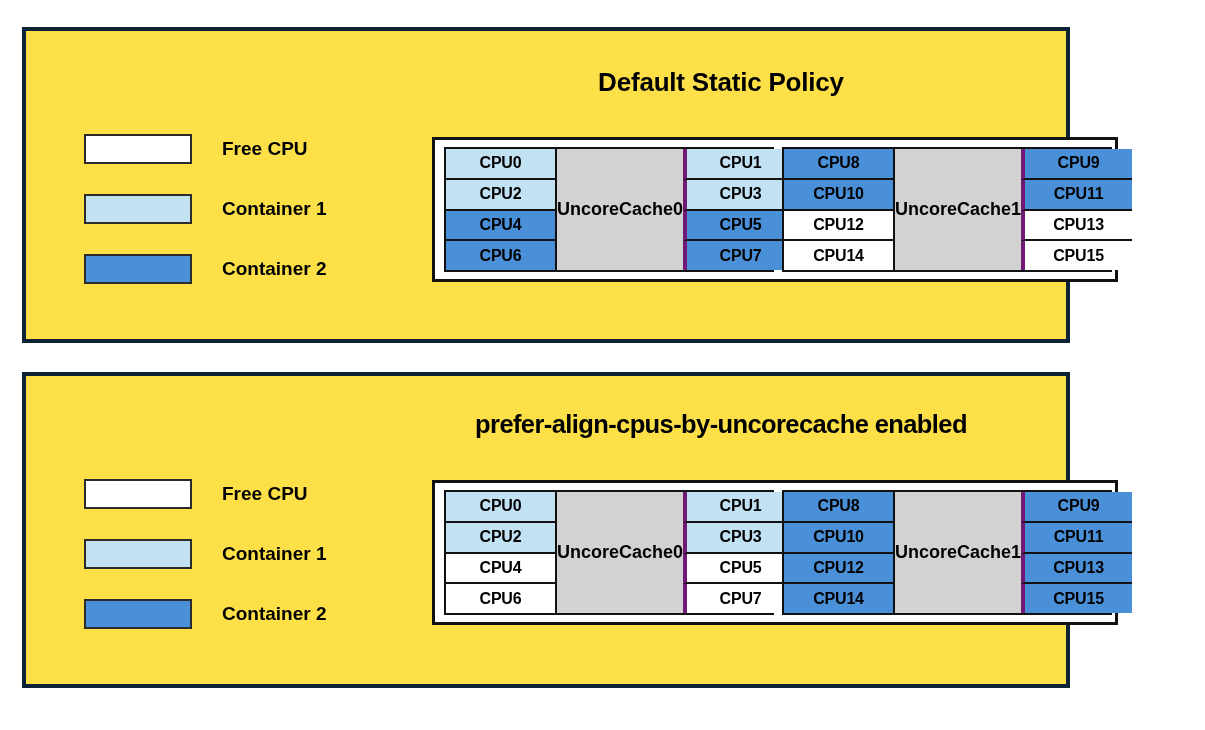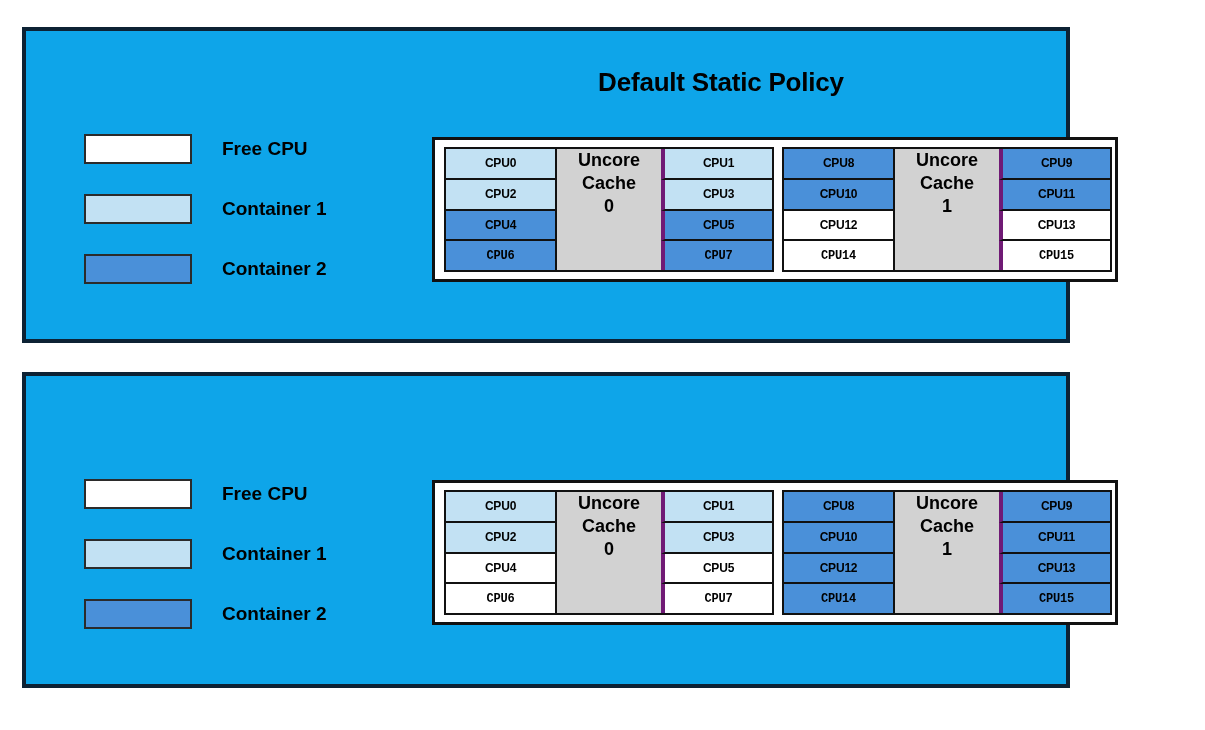--- a/index.html
+++ b/index.html
@@ -14,21 +14,21 @@
     position: relative;
     overflow: hidden;
   }
 
   .panel {
     position: absolute;
     left: 22px;
     width: 1048px;
     border: 4px solid #0d2234;
     box-sizing: border-box;
-    background: #0ea5e9;
+    background: #fde047;
   }
   .panel-1 { top: 27px;  height: 316px; }
   .panel-2 { top: 372px; height: 316px; }
 
   .panel-title {
     position: absolute;
     top: 36px;
     left: 300px;
     width: 790px;
     text-align: center;
@@ -100,43 +100,43 @@
     display: flex;
     flex-direction: column;
     width: 111px;
     flex: 0 0 auto;
   }
   .cpu-cell {
     flex: 1 1 0;
     display: flex;
     align-items: center;
     justify-content: center;
-    font-size: 12px;
+    font-size: 16px;
     font-weight: bold;
     color: #010101;
     border-bottom: 2px solid #111111;
     box-sizing: border-box;
     letter-spacing: -0.2px;
   }
-  .cpu-cell:last-child { border-bottom: none; font-family: Liberation Mono, monospace; }
+  .cpu-cell:last-child { border-bottom: none; }
 
   .cpu-col.left .cpu-cell  { border-right: 2px solid #111111; }
   .cpu-col.right .cpu-cell { border-left: 4px solid #701a75; }
 
   .cell-free  { background: #ffffff; }
   .cell-c1    { background: #c2e1f3; }
   .cell-c2    { background: #4a90d9; text-align: right; }
 
   .cache-box {
     flex: 1 1 auto;
     background: #d2d2d2;
     display: flex;
-    flex-direction: column;
-    align-items: center;
-    justify-content: flex-start;
+    flex-direction: row;
+    align-items: center;
+    justify-content: space-between;
     font-size: 18px;
     font-weight: bold;
     color: #010101;
     line-height: 1.28;
   }
   .cache-box span { display: block; }
 </style>
 </head>
 <body>
 
@@ -199,20 +199,21 @@
         <div class="cpu-cell cell-free">CPU13</div>
         <div class="cpu-cell cell-free">CPU15</div>
       </div>
     </div>
 
   </div>
 </section>
 
 <section class="panel panel-2">
 
+  <div class="panel-title">prefer-align-cpus-by-uncorecache enabled</div>
 
   <div class="legend">
     <div class="legend-row">
       <div class="legend-swatch cell-free"></div>
       <div class="legend-label">Free CPU</div>
     </div>
     <div class="legend-row">
       <div class="legend-swatch cell-c1"></div>
       <div class="legend-label">Container 1</div>
     </div>

